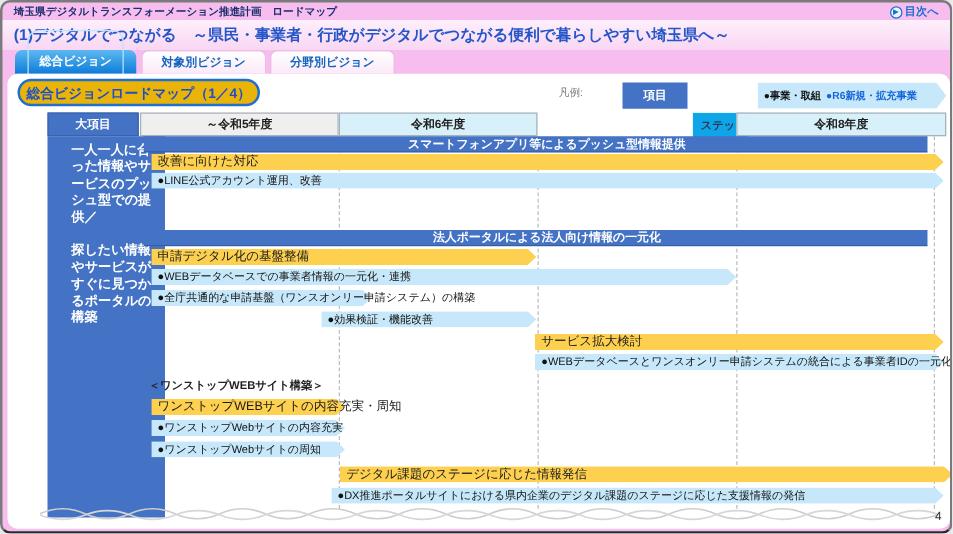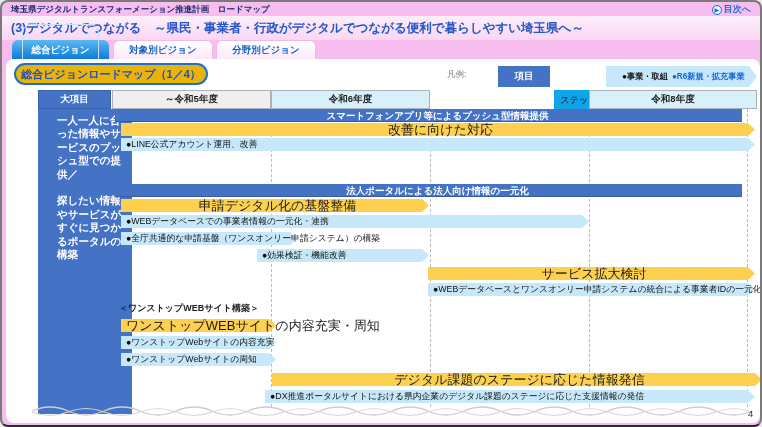--- a/index.html
+++ b/index.html
@@ -28,21 +28,21 @@
   .pill{position:absolute;left:12px;top:61px;width:194px;height:22px;border:2px solid #1d6fd0;border-radius:13px;background:#eab308;
         display:flex;align-items:center;justify-content:center;font-size:11px;font-weight:bold;color:#1d50c8;white-space:nowrap;}
   
   .legend-label{position:absolute;left:445px;top:67px;font-size:8.5px;color:#777;}
   .legend-item{position:absolute;left:496px;top:64px;width:52px;height:21px;background:#4472c4;color:#fff;
                display:flex;align-items:center;justify-content:center;font-size:9.5px;font-weight:bold;}
   .legend-step{position:absolute;left:552px;top:64px;width:50px;height:21px;background:#0ea5e9;color:#2a3a5c;
                display:flex;align-items:center;justify-content:center;font-size:9px;font-weight:bold;
                clip-path:polygon(0 0,calc(100% - 7px) 0,100% 50%,calc(100% - 7px) 100%,0 100%);margin-top:24px;}
   .legend-work{position:absolute;left:604px;top:64px;width:151px;height:21px;background:#c6e8fa;
-               display:flex;align-items:center;padding-left:16px;gap:4px;font-size:8.2px;white-space:nowrap;
+               display:flex;align-items:center;padding-left:5px;gap:4px;font-size:8.2px;white-space:nowrap;
                clip-path:polygon(0 0,calc(100% - 8px) 0,100% 50%,calc(100% - 8px) 100%,0 100%);}
   .legend-work .w1{color:#111;font-weight:bold;}
   .legend-work .w2{color:#1565d8;font-weight:bold;}
   
   .th{position:absolute;top:88px;height:19px;display:flex;align-items:center;justify-content:center;
       font-size:9.5px;font-weight:600;color:#222;border:1px solid #a9b2ba;}
   .th.c0{left:36px;width:73px;background:#4472c4;color:#fff;font-weight:bold;border-color:#3b63ad;}
   .th.c1{left:110px;width:159px;background:#efefef;}
   .th.c2{left:269px;width:159px;background:#d8f0f9;}
   .th.c3{left:428px;width:159px;background:#d8f0f9;}
@@ -58,40 +58,40 @@
   .bars-layer{position:absolute;inset:0;z-index:2;}
   .bar{position:absolute;height:13px;}
   .bar::before{content:'';position:absolute;inset:0;}
   .bar.tip::before{clip-path:polygon(0 0,calc(100% - 7px) 0,100% 50%,calc(100% - 7px) 100%,0 100%);}
   .bar.item::before{background:#4472c4;box-shadow:inset 0 -1px 0 rgba(0,0,0,.18);}
   .bar.step::before{background:#fdd04f;}
   .bar.work::before{background:#c6e8fa;}
   .bar.label::before{background:transparent;}
   .bar span{position:relative;display:block;padding-left:5px;line-height:13px;white-space:nowrap;}
   .bar.item span{font-size:9.5px;font-weight:bold;color:#fff;padding-left:18px;text-align:center;}
-  .bar.step span{font-size:13px;color:#1a1a1a;text-align:center;}
+  .bar.step span{font-size:10px;color:#1a1a1a;}
   .bar.work span{font-size:8.8px;color:#111;}
   .bar.label span{font-size:9px;font-weight:600;color:#222;padding-left:0;}
   
   .wavy{position:absolute;left:30px;top:400px;z-index:3;}
   .pagenum{position:absolute;left:746px;top:406px;font-size:9.5px;color:#333;z-index:4;}
 </style>
 </head>
 <body>
 
 <div id="frame">
 
   <div class="app-title">埼玉県デジタルトランスフォーメーション推進計画　ロードマップ</div>
   <div class="toc-link">
     <span class="toc-icon">▶</span>
     <span>目次へ</span>
   </div>
 
   <div class="title-band">
-    <div class="page-title">(3)デジタルでつながる　～県民・事業者・行政がデジタルでつながる便利で暮らしやすい埼玉県へ～</div>
+    <div class="page-title">(1)デジタルでつながる　～県民・事業者・行政がデジタルでつながる便利で暮らしやすい埼玉県へ～</div>
   </div>
 
   <div class="tab active">
     <span class="tab-cap">総合ビジョン</span>
   </div>
   <div class="tab t2 inactive">
     <span>対象別ビジョン</span>
   </div>
   <div class="tab t3 inactive">
     <span>分野別ビジョン</span>

